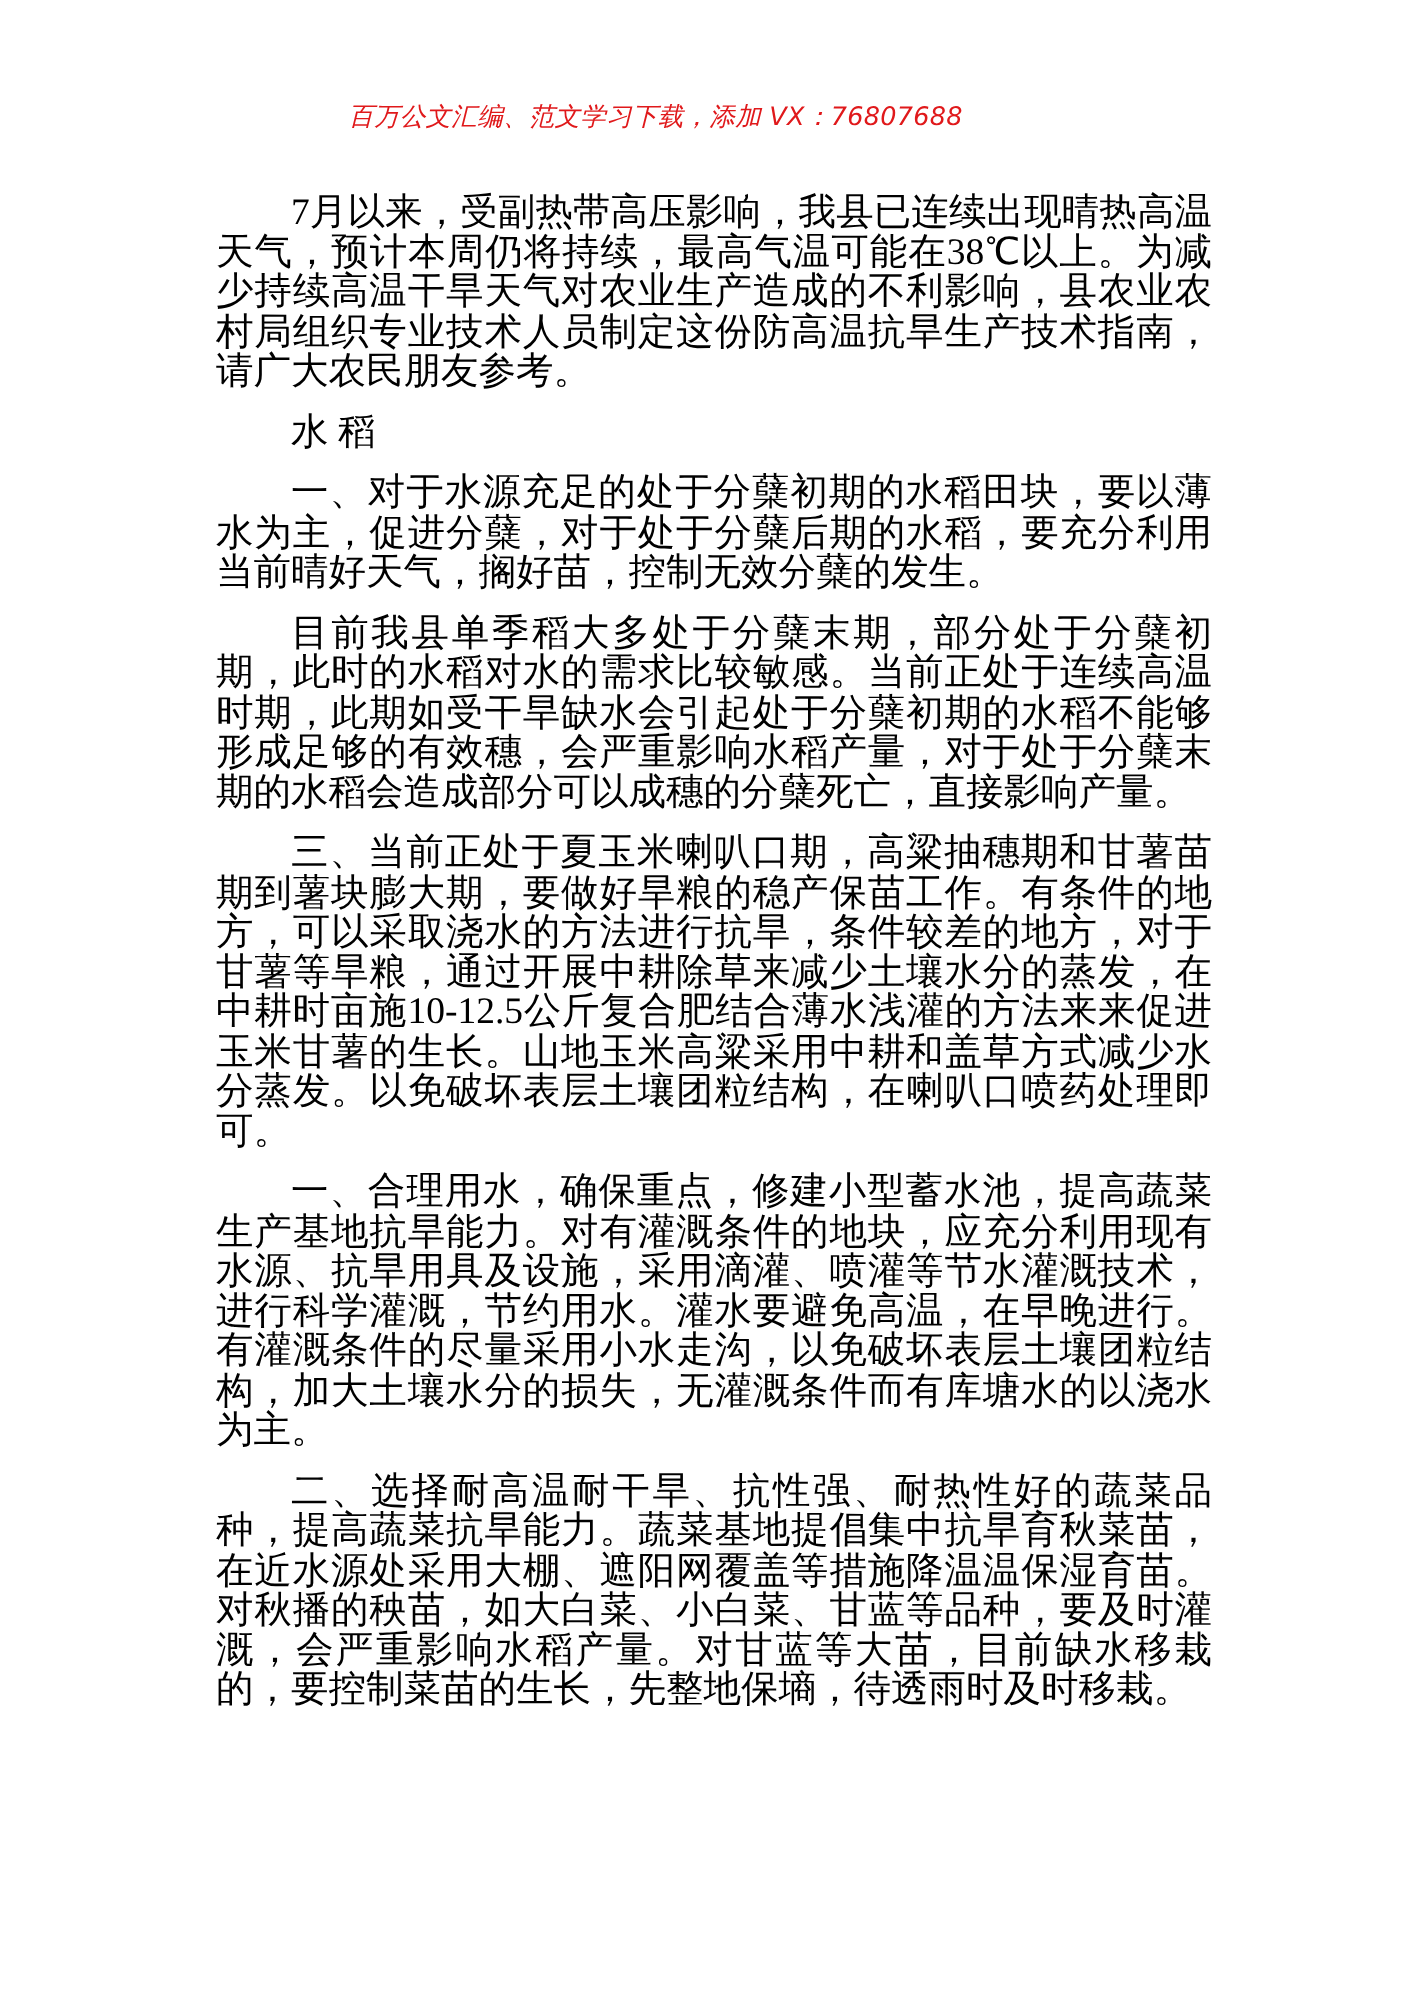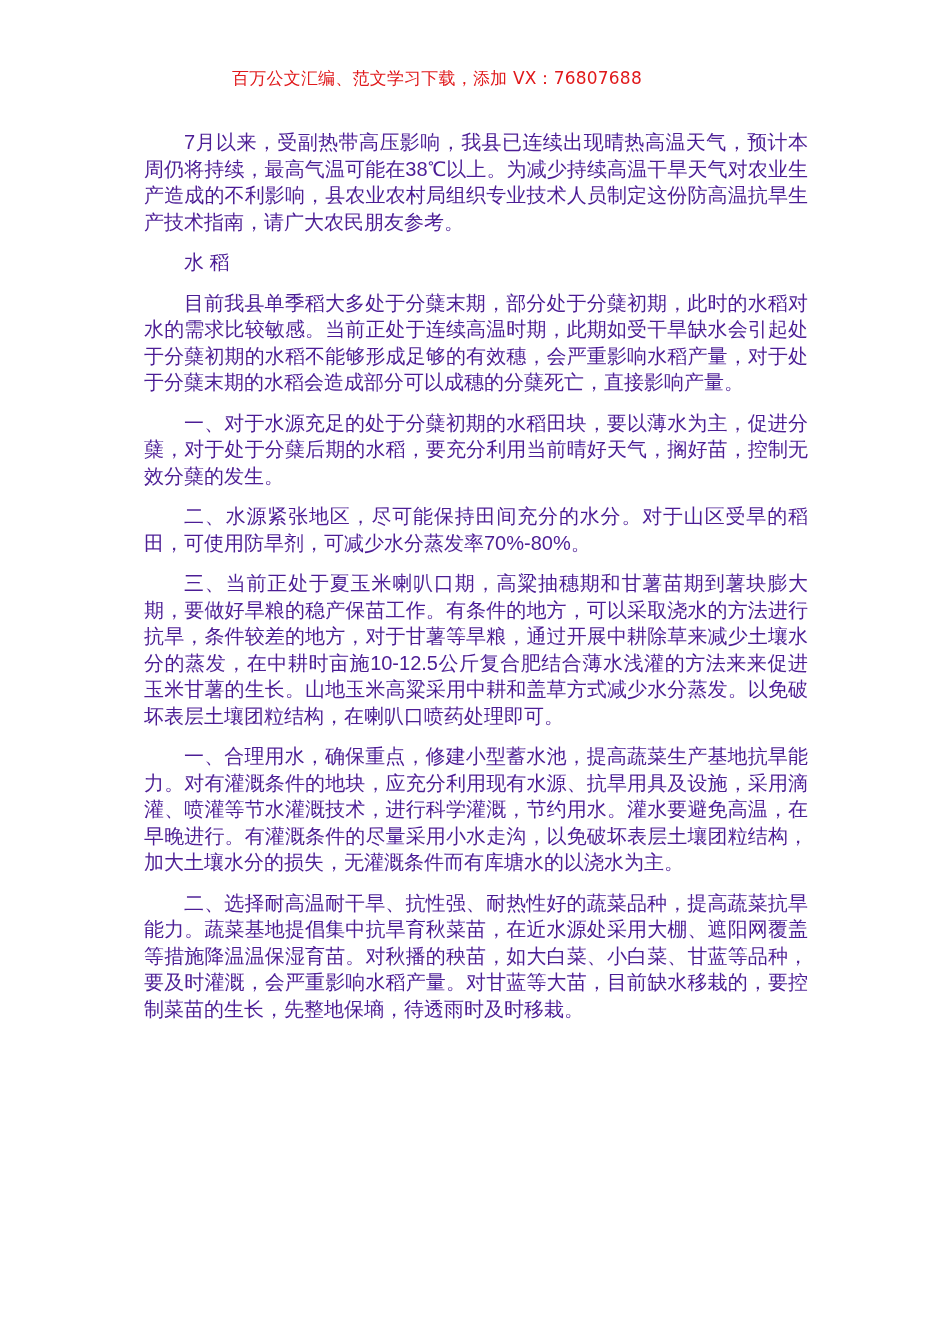--- a/index.html
+++ b/index.html
@@ -17,30 +17,31 @@
       position: absolute;
       top: 66px;
       left: 0;
       width: 874px;
       text-align: center;
       color: #e0191b;
       font-family: "DejaVu Sans", "Liberation Sans", sans-serif;
       font-size: 17px;
       line-height: 24px;
       letter-spacing: 0.2px;
+      font-style: italic;
     }
     .doc {
       position: absolute;
       top: 129px;
       left: 144px;
       width: 664px;
-      font-family: Liberation Sans, sans-serif;
-      font-size: 20px;
+      font-family: Liberation Serif, serif;
+      font-size: 25px;
       line-height: 26.5px;
-      color: #4c1d95;
+      color: #000000;
       text-align: justify;
     }
     .doc p {
       margin: 0 0 14px 0;
       text-indent: 2em;
     }
     .doc p.heading {
       margin-bottom: 14px;
     }
   </style>
@@ -48,20 +49,19 @@
 <body>
 
 <div class="header">
   <span>百万公文汇编、范文学习下载，添加 VX：76807688</span>
 </div>
 
 <div class="doc">
   <p>7月以来，受副热带高压影响，我县已连续出现晴热高温天气，预计本周仍将持续，最高气温可能在38℃以上。为减少持续高温干旱天气对农业生产造成的不利影响，县农业农村局组织专业技术人员制定这份防高温抗旱生产技术指南，请广大农民朋友参考。</p>
 
   <p class="heading">水 稻</p>
+  <p>一、对于水源充足的处于分蘖初期的水稻田块，要以薄水为主，促进分蘖，对于处于分蘖后期的水稻，要充分利用当前晴好天气，搁好苗，控制无效分蘖的发生。</p>
   <p>目前我县单季稻大多处于分蘖末期，部分处于分蘖初期，此时的水稻对水的需求比较敏感。当前正处于连续高温时期，此期如受干旱缺水会引起处于分蘖初期的水稻不能够形成足够的有效穗，会严重影响水稻产量，对于处于分蘖末期的水稻会造成部分可以成穗的分蘖死亡，直接影响产量。</p>
-  <p>一、对于水源充足的处于分蘖初期的水稻田块，要以薄水为主，促进分蘖，对于处于分蘖后期的水稻，要充分利用当前晴好天气，搁好苗，控制无效分蘖的发生。</p>
-  <p>二、水源紧张地区，尽可能保持田间充分的水分。对于山区受旱的稻田，可使用防旱剂，可减少水分蒸发率70%-80%。</p>
   <p>三、当前正处于夏玉米喇叭口期，高粱抽穗期和甘薯苗期到薯块膨大期，要做好旱粮的稳产保苗工作。有条件的地方，可以采取浇水的方法进行抗旱，条件较差的地方，对于甘薯等旱粮，通过开展中耕除草来减少土壤水分的蒸发，在中耕时亩施10-12.5公斤复合肥结合薄水浅灌的方法来来促进玉米甘薯的生长。山地玉米高粱采用中耕和盖草方式减少水分蒸发。以免破坏表层土壤团粒结构，在喇叭口喷药处理即可。</p>
 
   <p>一、合理用水，确保重点，修建小型蓄水池，提高蔬菜生产基地抗旱能力。对有灌溉条件的地块，应充分利用现有水源、抗旱用具及设施，采用滴灌、喷灌等节水灌溉技术，进行科学灌溉，节约用水。灌水要避免高温，在早晚进行。有灌溉条件的尽量采用小水走沟，以免破坏表层土壤团粒结构，加大土壤水分的损失，无灌溉条件而有库塘水的以浇水为主。</p>
   <p>二、选择耐高温耐干旱、抗性强、耐热性好的蔬菜品种，提高蔬菜抗旱能力。蔬菜基地提倡集中抗旱育秋菜苗，在近水源处采用大棚、遮阳网覆盖等措施降温温保湿育苗。对秋播的秧苗，如大白菜、小白菜、甘蓝等品种，要及时灌溉，会严重影响水稻产量。对甘蓝等大苗，目前缺水移栽的，要控制菜苗的生长，先整地保墒，待透雨时及时移栽。</p>
 </div>
 
 </body></html>

